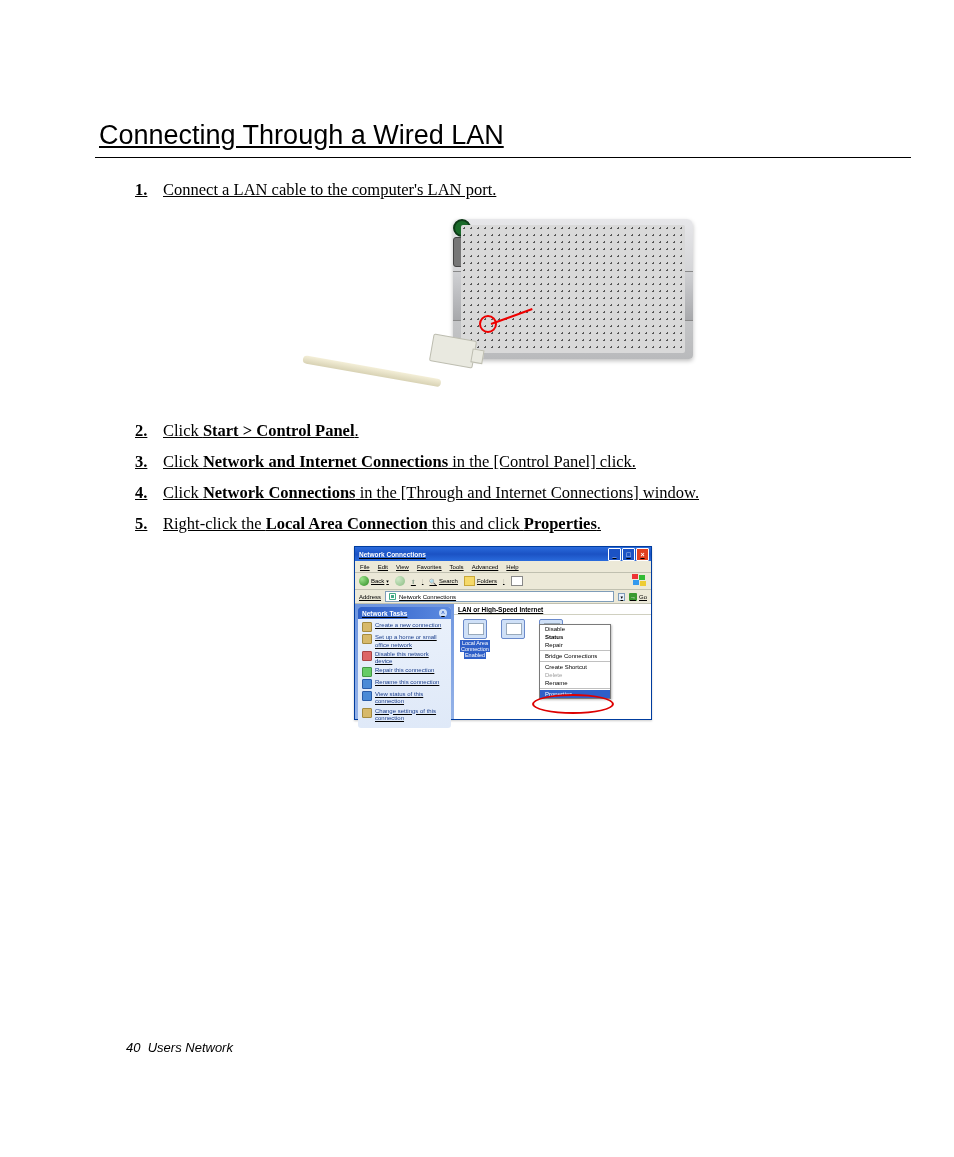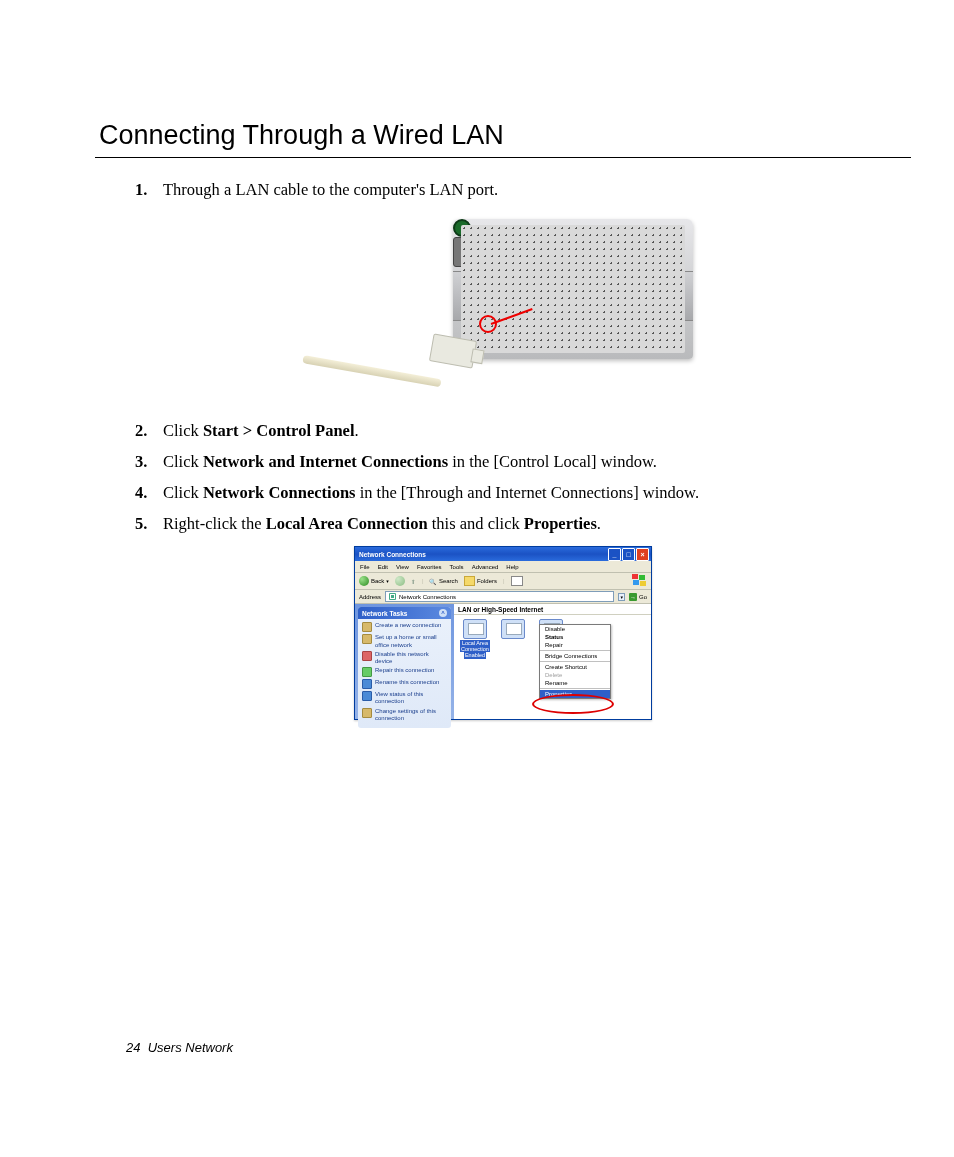--- a/index.html
+++ b/index.html
@@ -9,20 +9,21 @@
     font-family: "Times New Roman", Times, serif;
     color: #000;
     width: 954px;
     height: 1157px;
     position: relative;
     box-sizing: border-box;
   }
   .page {
     padding: 120px 43px 0 95px;
     box-sizing: border-box;
+    text-decoration: underline;
   }
   h1.section-title {
     font-family: Arial, Helvetica, sans-serif;
     font-weight: 400;
     font-size: 27px;
     margin: 0 0 6px 0;
     padding-left: 4px;
   }
   .rule {
     border: none;
@@ -242,21 +243,21 @@
 </head>
 <body>
 
 <div class="page">
   <h1 class="section-title">Connecting Through a Wired LAN</h1>
   <hr class="rule">
 
   <ol class="steps">
     <li>
       <span class="num">1.</span>
-      <span class="txt">Through a LAN cable to the computer's LAN port.</span>
+      <span class="txt">Connect a LAN cable to the computer's LAN port.</span>
     </li>
   </ol>
 
   <div class="fig1-wrap">
     <div class="fig1">
       <div class="laptop-body">
         <div class="port-strip"></div>
         <div class="audio-jack"></div>
         <div class="port lan-port"></div>
         <div class="port usb-stack"></div>
@@ -274,21 +275,21 @@
   <ol class="steps">
     <li>
       <span class="num">2.</span>
       <span class="txt">
         <span>Click </span><b>Start &gt; Control Panel</b><span>.</span>
       </span>
     </li>
     <li>
       <span class="num">3.</span>
       <span class="txt">
-        <span>Click </span><b>Network and Internet Connections</b><span> in the [Control Local] window.</span>
+        <span>Click </span><b>Network and Internet Connections</b><span> in the [Control Panel] click.</span>
       </span>
     </li>
     <li>
       <span class="num">4.</span>
       <span class="txt">
         <span>Click </span><b>Network Connections</b><span> in the [Through and Internet Connections] window.</span>
       </span>
     </li>
     <li>
       <span class="num">5.</span>
@@ -429,14 +430,14 @@
             <div class="mi sel">Properties</div>
           </div>
           <div class="red-oval"></div>
         </div>
       </div>
     </div>
   </div>
 </div>
 
 <div class="footer">
-  <span>24</span>&nbsp;&nbsp;<span>Users Network</span>
+  <span>40</span>&nbsp;&nbsp;<span>Users Network</span>
 </div>
 
 </body></html>

